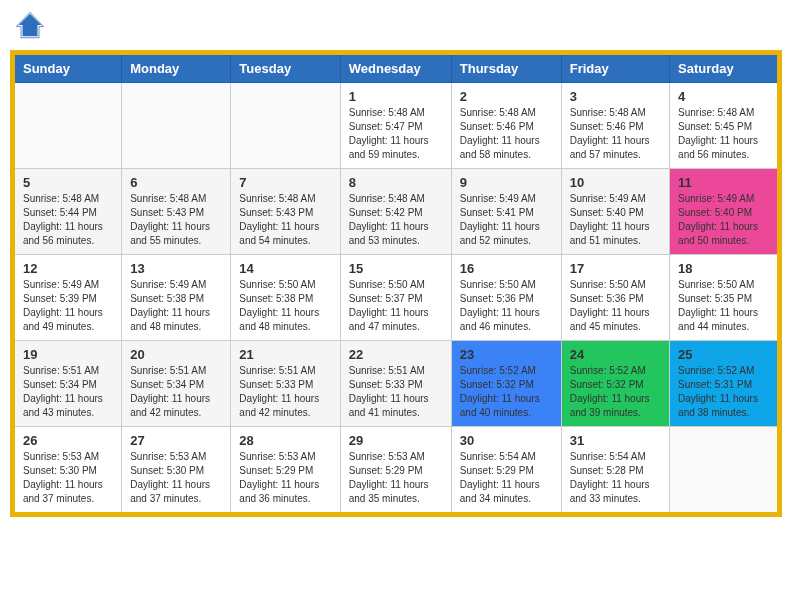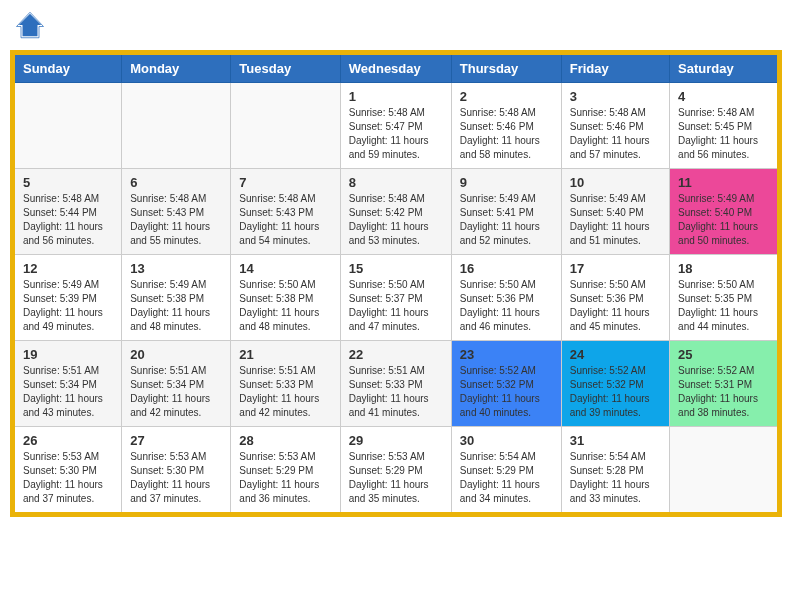--- a/index.html
+++ b/index.html
@@ -290,28 +290,28 @@
 Daylight: 11 hours
 and 41 minutes.</div>
         </td>
         <td style="background: #3b82f6;">
           <span class="day-number">23</span>
           <div class="day-info" style="white-space: pre-line;">Sunrise: 5:52 AM
 Sunset: 5:32 PM
 Daylight: 11 hours
 and 40 minutes.</div>
         </td>
-        <td style="background: #0ea5e9;">
+        <td style="background: #22c55e;">
           <span class="day-number">24</span>
           <div class="day-info" style="white-space: pre-line;">Sunrise: 5:52 AM
 Sunset: 5:32 PM
 Daylight: 11 hours
 and 39 minutes.</div>
         </td>
-        <td style="background: #86efac;">
+        <td style="background: #0ea5e9;">
           <span class="day-number">25</span>
           <div class="day-info" style="white-space: pre-line;">Sunrise: 5:52 AM
 Sunset: 5:31 PM
 Daylight: 11 hours
 and 38 minutes.</div>
         </td>
       </tr>
       <tr style="background: rgb(255, 255, 255);">
         <td>
           <span class="day-number">26</span>

